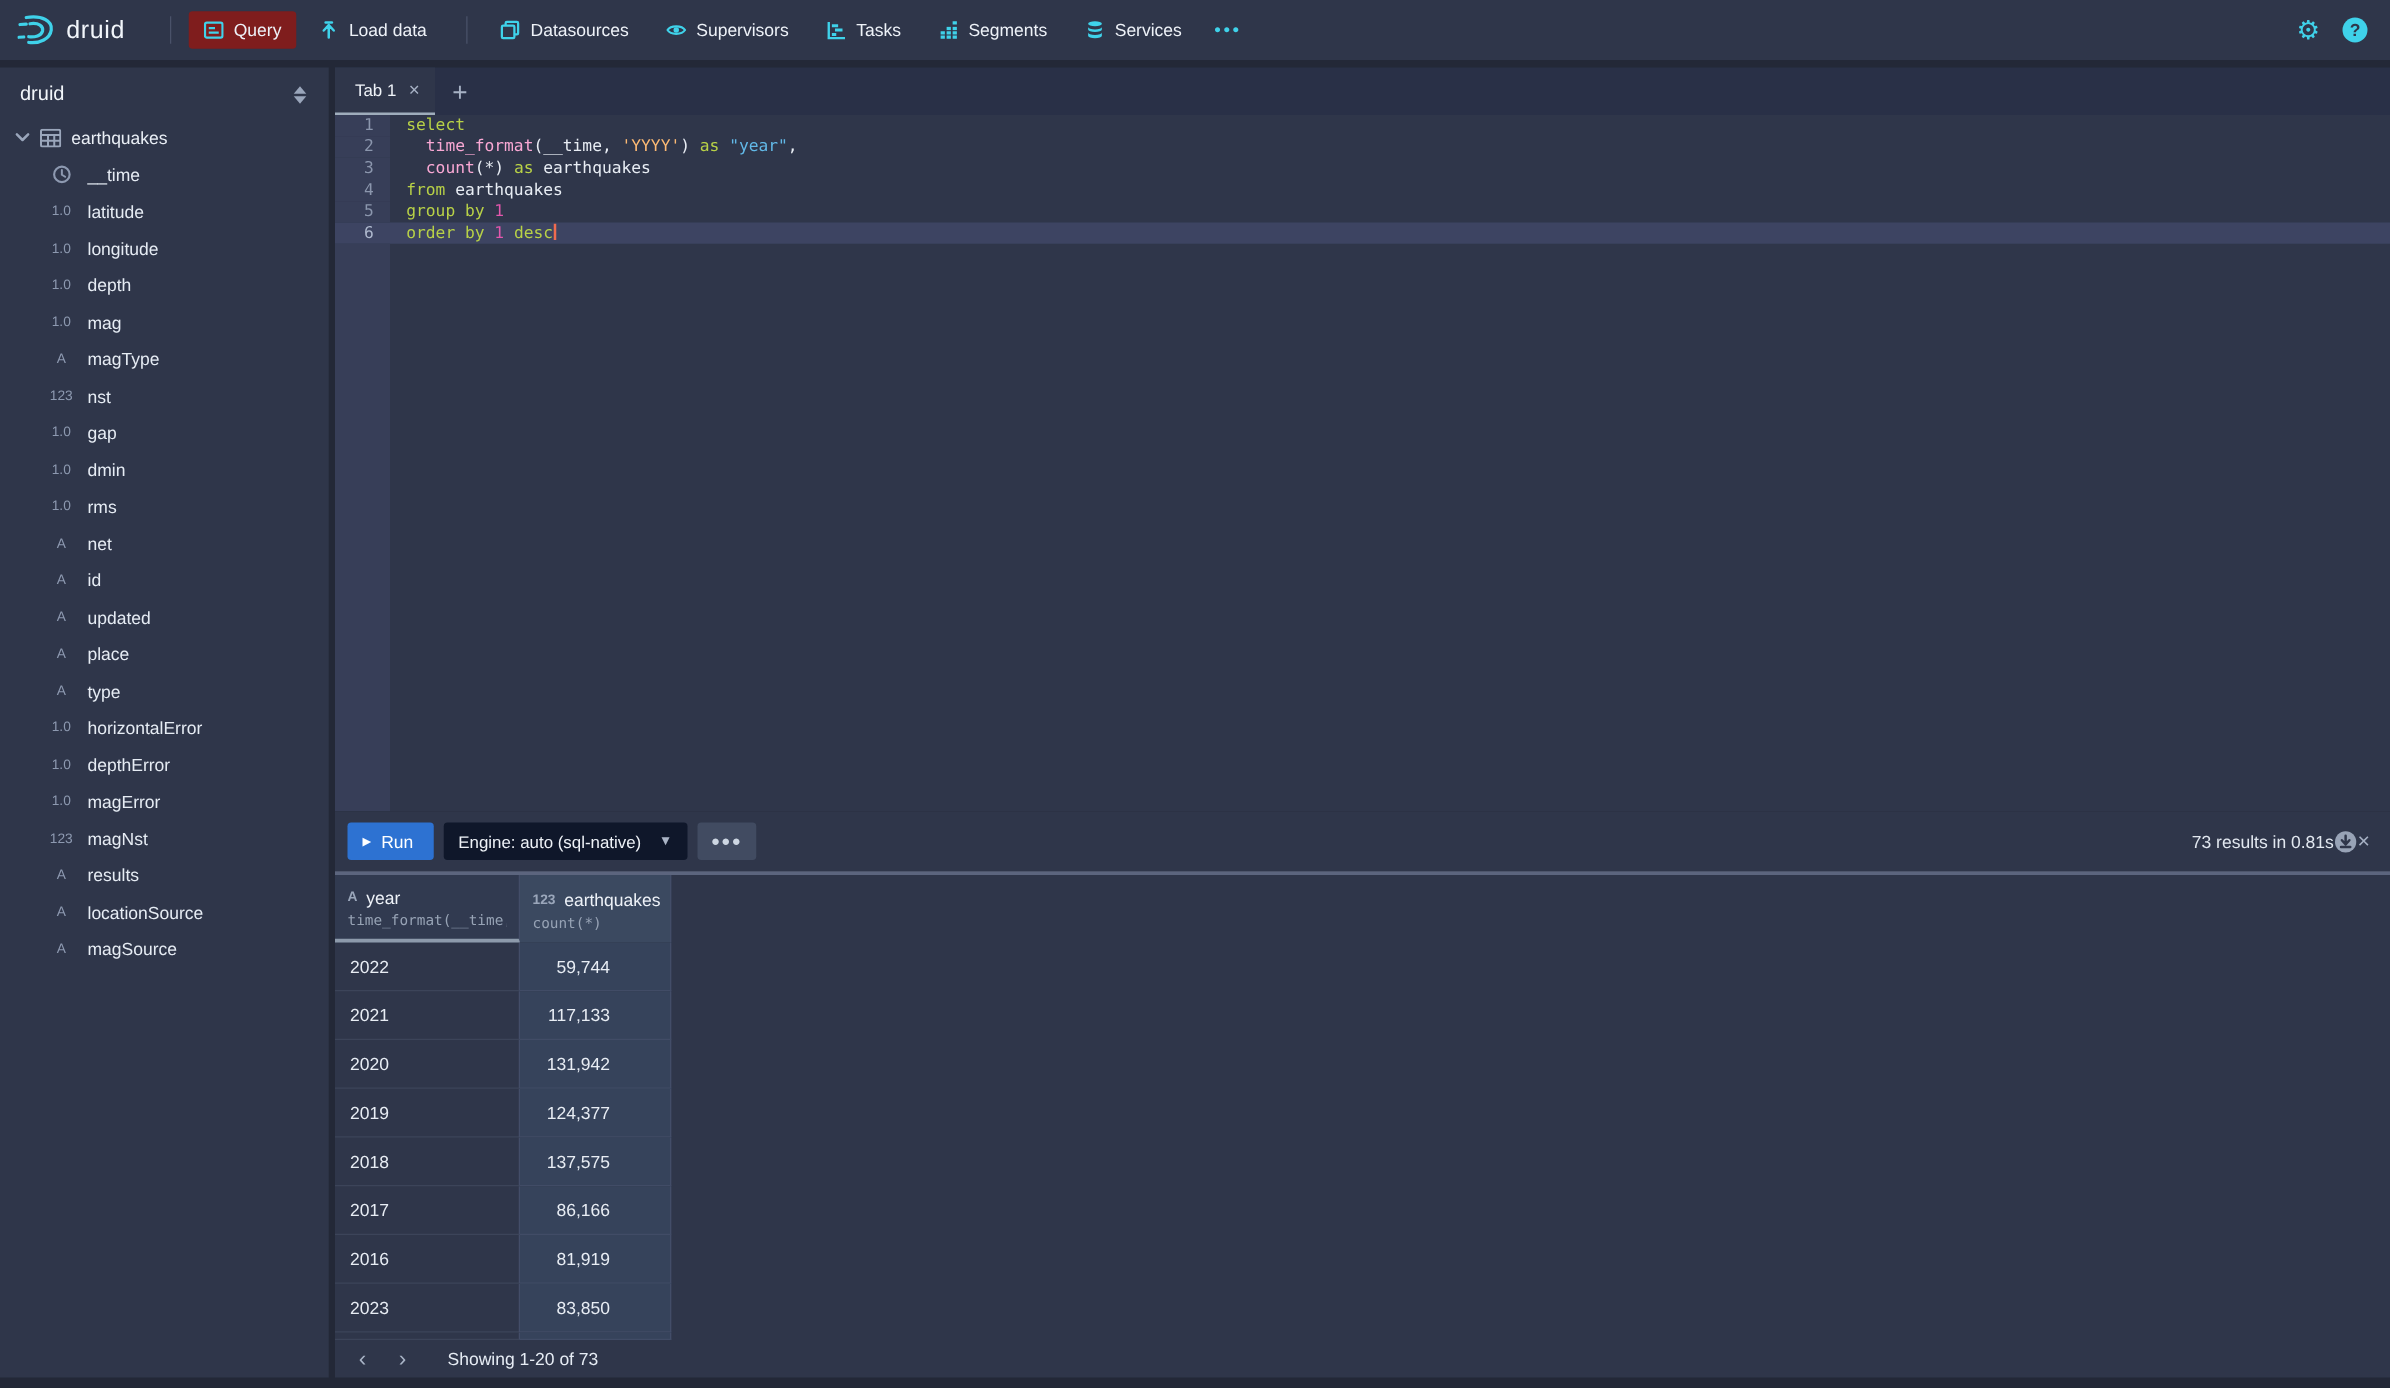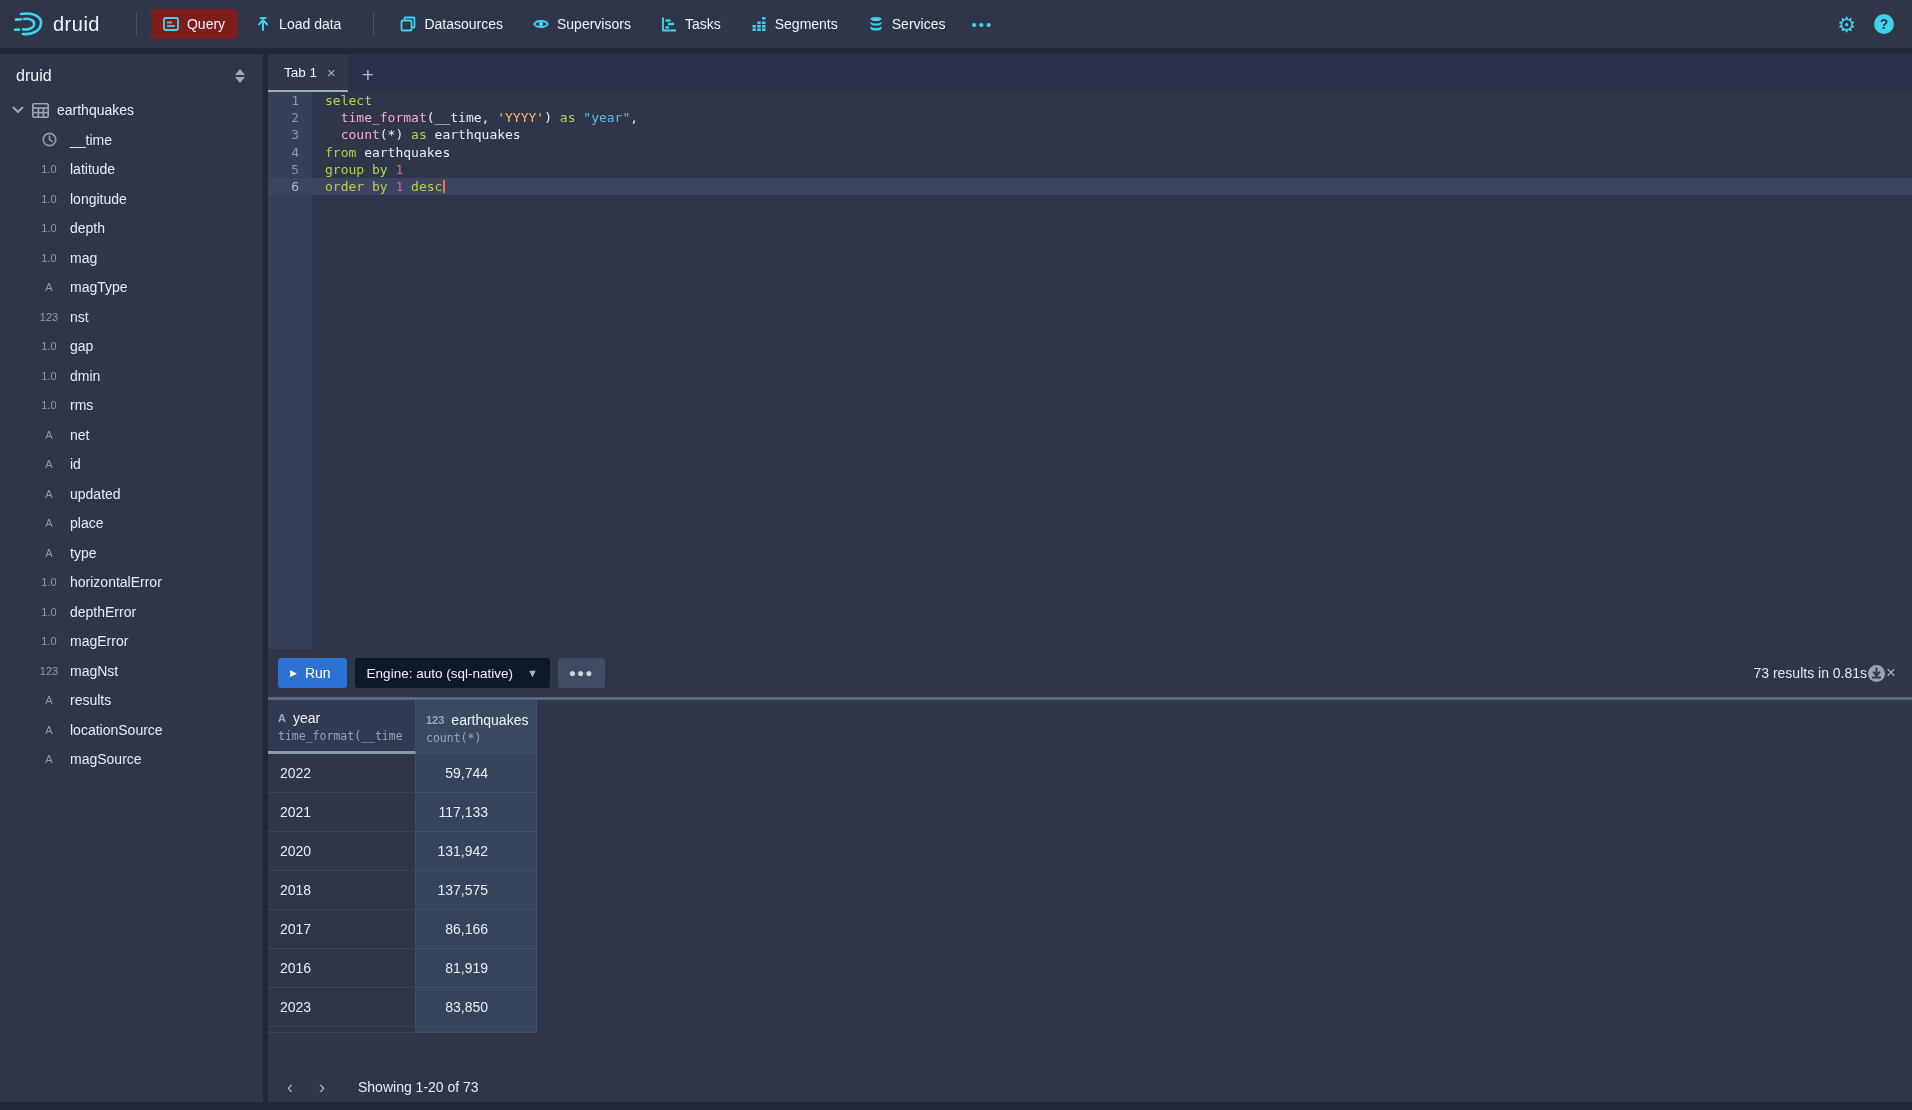--- a/index.html
+++ b/index.html
@@ -429,20 +429,26 @@
                 <span class="num">117,133</span>
               </div>
             </div>
             <div class="rt-row">
               <div class="rt-c1">2020</div>
               <div class="rt-c2">
                 <span class="num">131,942</span>
               </div>
             </div>
             <div class="rt-row">
+              <div class="rt-c1">2019</div>
+              <div class="rt-c2">
+                <span class="num">124,377</span>
+              </div>
+            </div>
+            <div class="rt-row">
               <div class="rt-c1">2018</div>
               <div class="rt-c2">
                 <span class="num">137,575</span>
               </div>
             </div>
             <div class="rt-row">
               <div class="rt-c1">2017</div>
               <div class="rt-c2">
                 <span class="num">86,166</span>
               </div>

